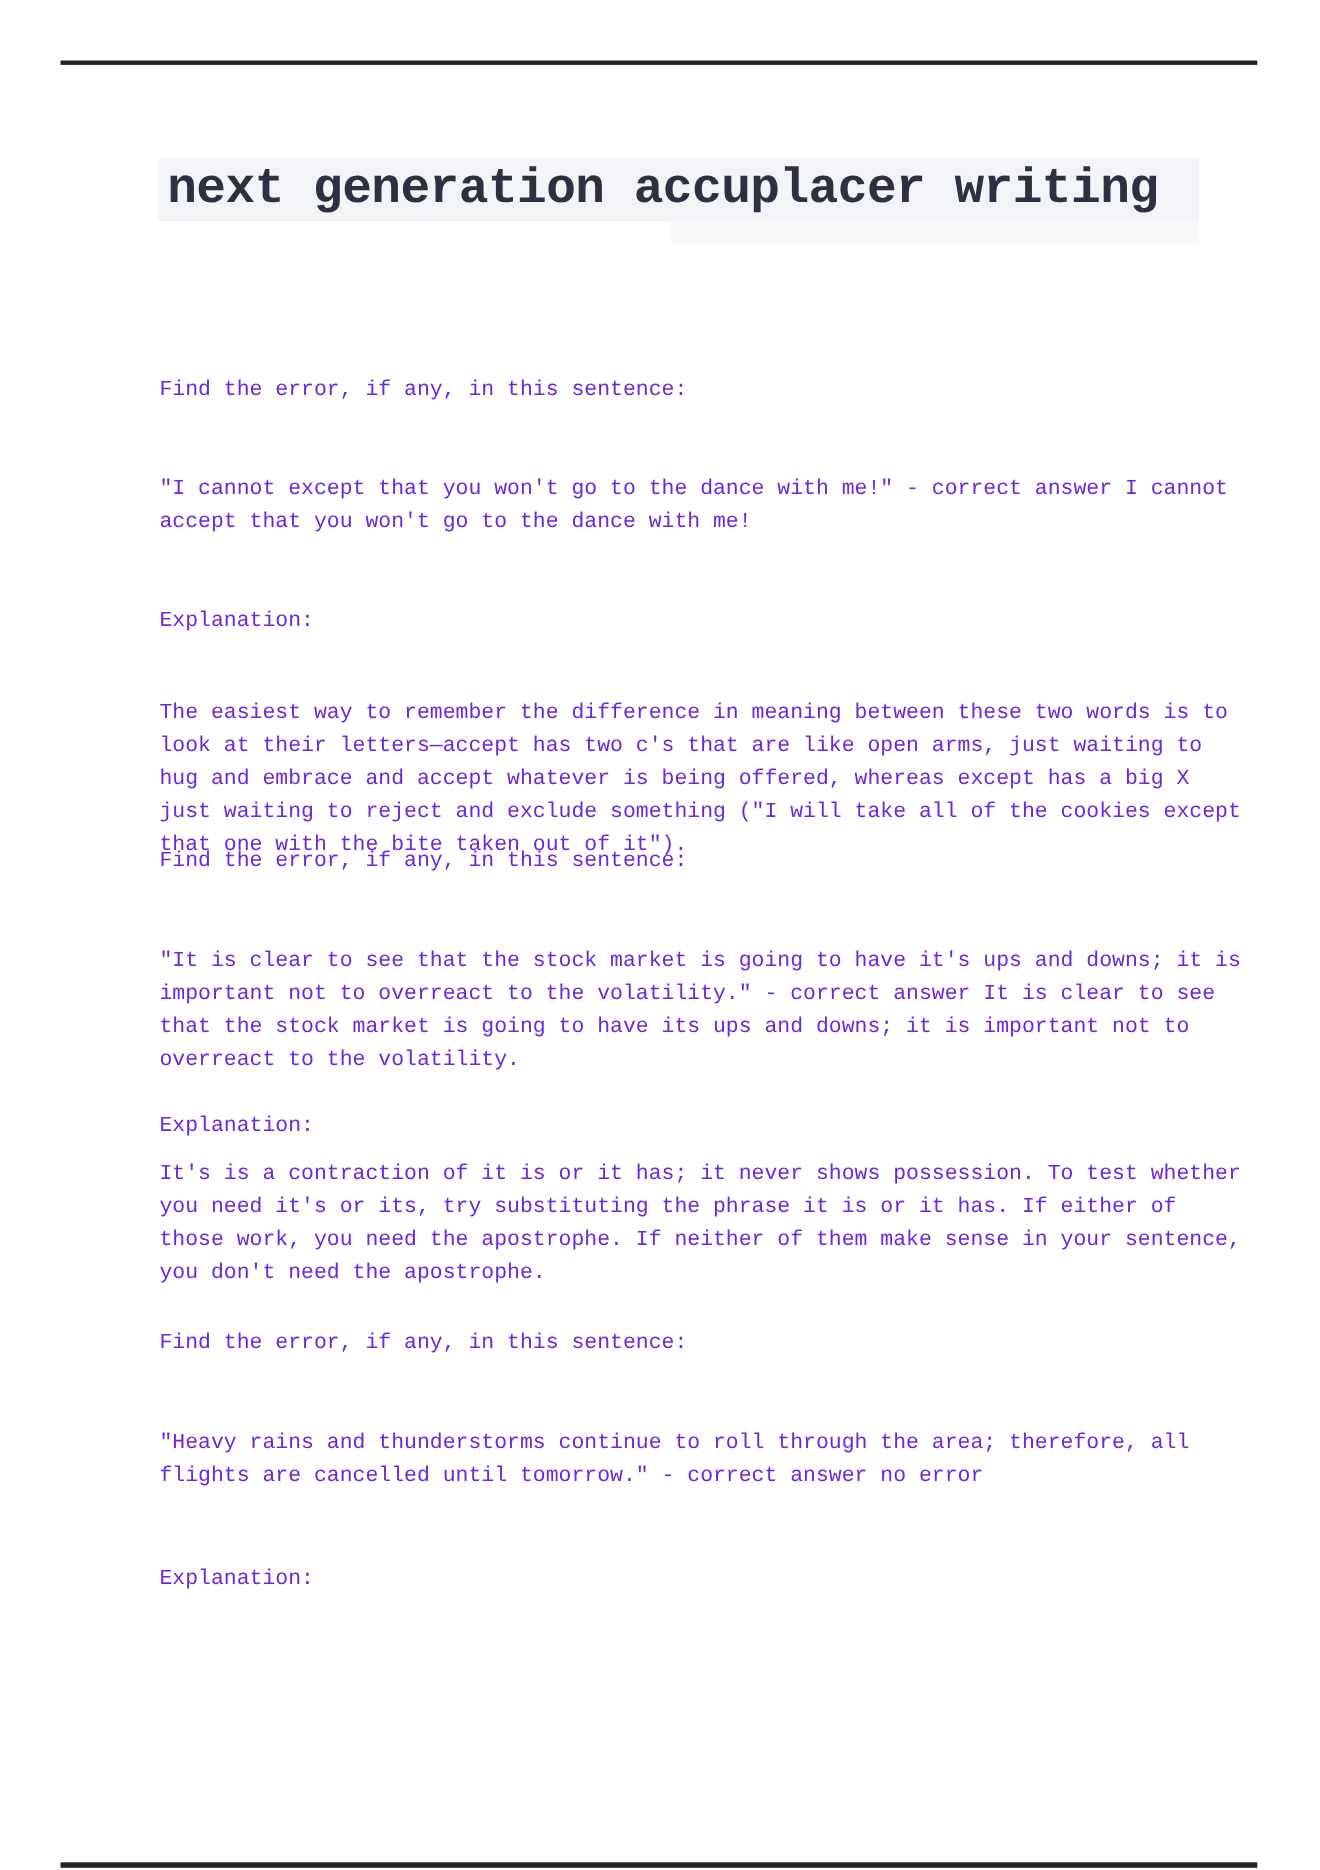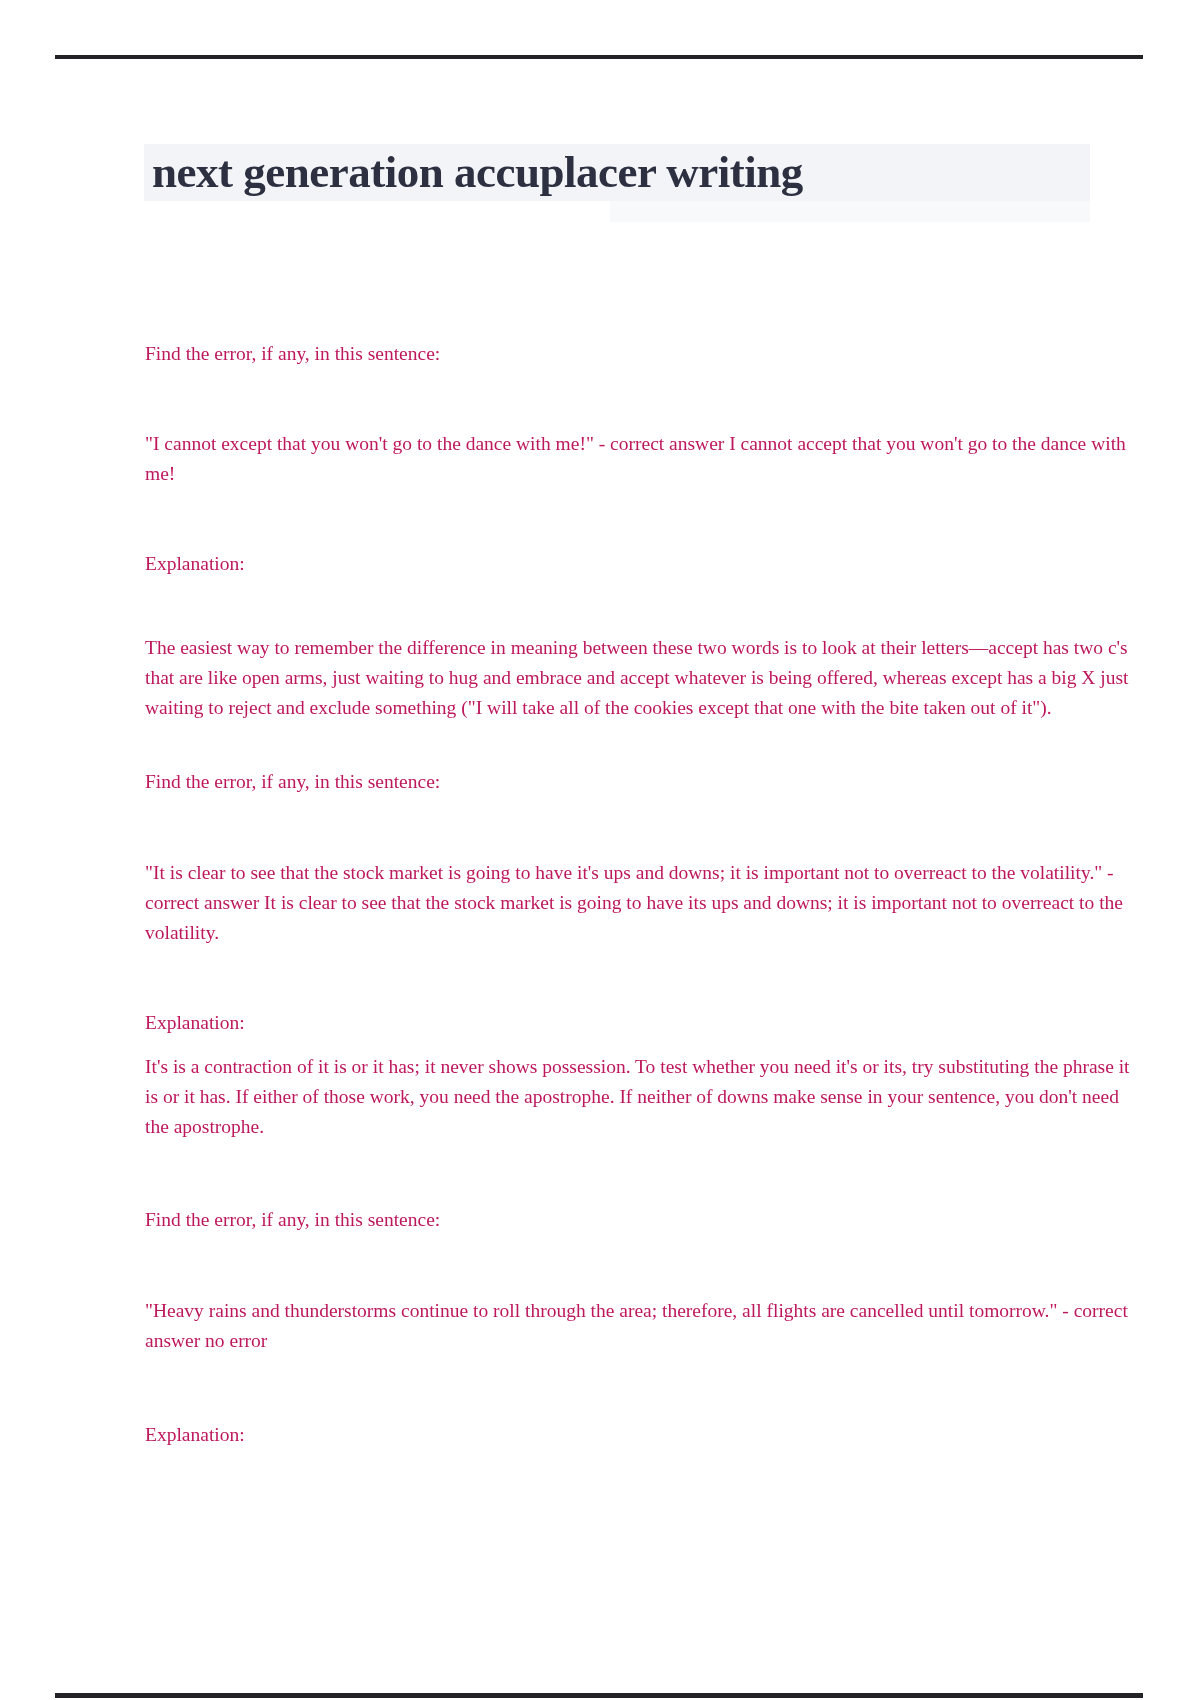--- a/index.html
+++ b/index.html
@@ -1,21 +1,21 @@
 <!DOCTYPE html>
 <html><head>
 <meta charset="utf-8">
 <style>
   html,body{margin:0;padding:0;background:#ffffff;}
   .page{
     position:relative;
     width:1200px;height:1700px;
     background:#ffffff;
     overflow:hidden;
-    font-family:Liberation Serif, serif;
+    font-family:Liberation Mono, monospace;
   }
   .rule{
     position:absolute;
     left:55px;width:1088px;height:4px;
     background:#232327;
   }
   #top-rule{top:55px;}
   #bottom-rule{top:1693px;height:5px;}
   #title-highlight{
     position:absolute;
@@ -33,21 +33,21 @@
     line-height:57px;
     font-size:45px;font-weight:700;
     letter-spacing:-0.5px;
     color:#2c3040;
     white-space:nowrap;
   }
   .bodytext{
     position:absolute;
     left:145px;width:985px;
     font-size:19.5px;line-height:30px;
-    color:#be185d;
+    color:#6d28d9;
   }
   #prompt-1{top:339px;}
   #question-1{top:429px;}
   #explabel-1{top:549px;}
   #exptext-1{top:593px;margin-top:40px;}
   #prompt-2{top:767px;}
   #question-2{top:858px;}
   #explabel-2{top:1008px;}
   #exptext-2{top:1052px;}
   #prompt-3{top:1205px;}
@@ -66,21 +66,21 @@
   <div id="page-title">next generation accuplacer writing</div>
 
   <div id="prompt-1" class="bodytext">Find the error, if any, in this sentence:</div>
   <div id="question-1" class="bodytext">"I cannot except that you won't go to the dance with me!" - correct answer I cannot accept that you won't go to the dance with me!</div>
   <div id="explabel-1" class="bodytext">Explanation:</div>
   <div id="exptext-1" class="bodytext">The easiest way to remember the difference in meaning between these two words is to look at their letters—accept has two c's that are like open arms, just waiting to hug and embrace and accept whatever is being offered, whereas except has a big X just waiting to reject and exclude something ("I will take all of the cookies except that one with the bite taken out of it").</div>
 
   <div id="prompt-2" class="bodytext">Find the error, if any, in this sentence:</div>
   <div id="question-2" class="bodytext">"It is clear to see that the stock market is going to have it's ups and downs; it is important not to overreact to the volatility." - correct answer It is clear to see that the stock market is going to have its ups and downs; it is important not to overreact to the volatility.</div>
   <div id="explabel-2" class="bodytext">Explanation:</div>
-  <div id="exptext-2" class="bodytext">It's is a contraction of it is or it has; it never shows possession. To test whether you need it's or its, try substituting the phrase it is or it has. If either of those work, you need the apostrophe. If neither of downs make sense in your sentence, you don't need the apostrophe.</div>
+  <div id="exptext-2" class="bodytext">It's is a contraction of it is or it has; it never shows possession. To test whether you need it's or its, try substituting the phrase it is or it has. If either of those work, you need the apostrophe. If neither of them make sense in your sentence, you don't need the apostrophe.</div>
 
   <div id="prompt-3" class="bodytext">Find the error, if any, in this sentence:</div>
   <div id="question-3" class="bodytext">"Heavy rains and thunderstorms continue to roll through the area; therefore, all flights are cancelled until tomorrow." - correct answer no error</div>
   <div id="explabel-3" class="bodytext">Explanation:</div>
 
   <div id="bottom-rule" class="rule"></div>
 
 </div>
 
 </body></html>

